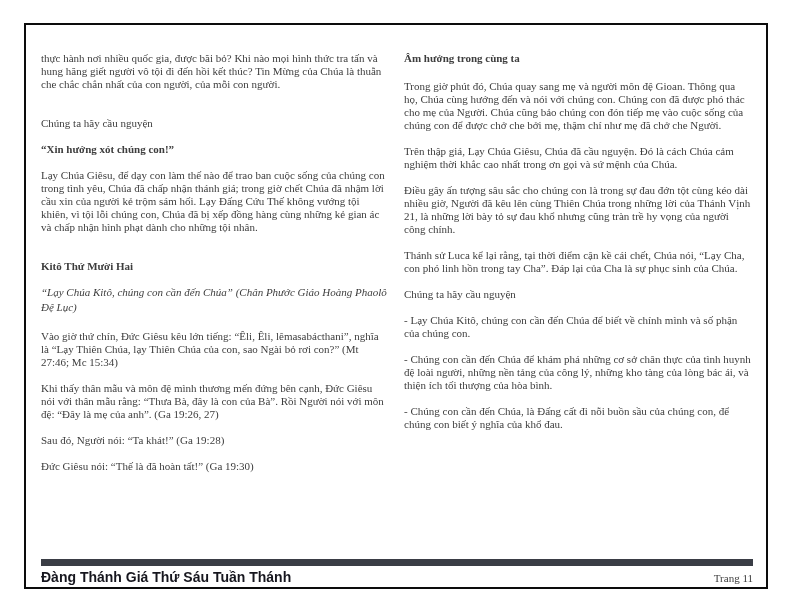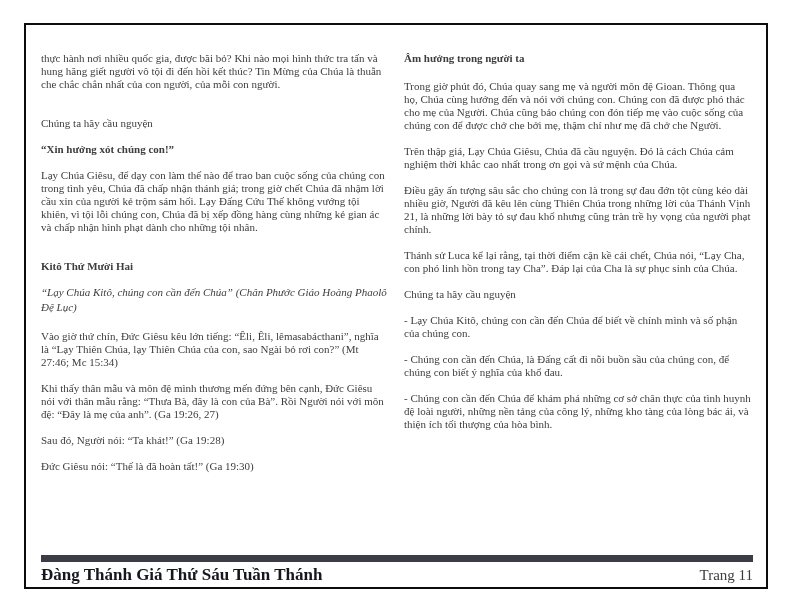--- a/index.html
+++ b/index.html
@@ -76,28 +76,28 @@
     background: #3a3d45;
     margin-bottom: 3px;
   }
   .footer-row {
     display: flex;
     justify-content: space-between;
     align-items: baseline;
     padding-bottom: 1px;
   }
   .footer-title {
-    font-family: Liberation Serif, serif;
+    font-family: Liberation Sans, sans-serif;
     font-weight: bold;
-    font-size: 17px;
+    font-size: 14px;
     color: #16161e;
   }
   .page-number {
     font-family: "Liberation Serif", serif;
-    font-size: 15px;
+    font-size: 11px;
     color: #3d3d3d;
   }
 </style>
 </head>
 <body>
 
 <div class="canvas">
   <div class="page">
 
     <div class="content">
@@ -109,29 +109,29 @@
         <p class="body gap-lg">Lạy Chúa Giêsu, để dạy con làm thế nào để trao ban cuộc sống của chúng con trong tình yêu, Chúa đã chấp nhận thánh giá; trong giờ chết Chúa đã nhậm lời cầu xin của người kẻ trộm sám hối. Lạy Đấng Cứu Thế không vướng tội khiên, vì tội lỗi chúng con, Chúa đã bị xếp đồng hàng cùng những kẻ gian ác và chấp nhận hình phạt dành cho những tội nhân.</p>
         <p class="heading-red">Kitô Thứ Mười Hai</p>
         <p class="quote">“Lạy Chúa Kitô, chúng con cần đến Chúa” (Chân Phước Giáo Hoàng Phaolô Đệ Lục)</p>
         <p class="body">Vào giờ thứ chín, Đức Giêsu kêu lớn tiếng: “Êli, Êli, lêmasabácthani”, nghĩa là “Lạy Thiên Chúa, lạy Thiên Chúa của con, sao Ngài bỏ rơi con?” (Mt 27:46; Mc 15:34)</p>
         <p class="body">Khi thấy thân mẫu và môn đệ mình thương mến đứng bên cạnh, Đức Giêsu nói với thân mẫu rằng: “Thưa Bà, đây là con của Bà”. Rồi Người nói với môn đệ: “Đây là mẹ của anh”. (Ga 19:26, 27)</p>
         <p class="body">Sau đó, Người nói: “Ta khát!” (Ga 19:28)</p>
         <p class="body">Đức Giêsu nói: “Thế là đã hoàn tất!” (Ga 19:30)</p>
       </div>
 
       <div class="col">
-        <p class="subheading">Âm hưởng trong người ta</p>
+        <p class="subheading">Âm hưởng trong cùng ta</p>
         <p class="body">Trong giờ phút đó, Chúa quay sang mẹ và người môn đệ Gioan. Thông qua họ, Chúa cùng hướng đến và nói với chúng con. Chúng con đã được phó thác cho mẹ của Người. Chúa cũng bảo chúng con đón tiếp mẹ vào cuộc sống của chúng con để được chở che bởi mẹ, thậm chí như mẹ đã chở che Người.</p>
         <p class="body">Trên thập giá, Lạy Chúa Giêsu, Chúa đã cầu nguyện. Đó là cách Chúa cảm nghiệm thời khắc cao nhất trong ơn gọi và sứ mệnh của Chúa.</p>
-        <p class="body">Điều gây ấn tượng sâu sắc cho chúng con là trong sự đau đớn tột cùng kéo dài nhiều giờ, Người đã kêu lên cùng Thiên Chúa trong những lời của Thánh Vịnh 21, là những lời bày tỏ sự đau khổ nhưng cũng tràn trề hy vọng của người phạt chính.</p>
+        <p class="body">Điều gây ấn tượng sâu sắc cho chúng con là trong sự đau đớn tột cùng kéo dài nhiều giờ, Người đã kêu lên cùng Thiên Chúa trong những lời của Thánh Vịnh 21, là những lời bày tỏ sự đau khổ nhưng cũng tràn trề hy vọng của người công chính.</p>
         <p class="body">Thánh sử Luca kể lại rằng, tại thời điểm cận kề cái chết, Chúa nói, “Lạy Cha, con phó linh hồn trong tay Cha”. Đáp lại của Cha là sự phục sinh của Chúa.</p>
         <p class="label-red">Chúng ta hãy cầu nguyện</p>
         <p class="body">- Lạy Chúa Kitô, chúng con cần đến Chúa để biết về chính mình và số phận của chúng con.</p>
+        <p class="body">- Chúng con cần đến Chúa để khám phá những cơ sở chân thực của tình huynh đệ loài người, những nền tảng của công lý, những kho tàng của lòng bác ái, và thiện ích tối thượng của hòa bình.</p>
         <p class="body">- Chúng con cần đến Chúa, là Đấng cất đi nỗi buồn sầu của chúng con, để chúng con biết ý nghĩa của khổ đau.</p>
-        <p class="body">- Chúng con cần đến Chúa để khám phá những cơ sở chân thực của tình huynh đệ loài người, những nền tảng của công lý, những kho tàng của lòng bác ái, và thiện ích tối thượng của hòa bình.</p>
       </div>
 
     </div>
 
     <div class="footer">
       <div class="footer-bar"></div>
       <div class="footer-row">
         <span class="footer-title">Đàng Thánh Giá Thứ Sáu Tuần Thánh</span>
         <span class="page-number">Trang 11</span>
       </div>

